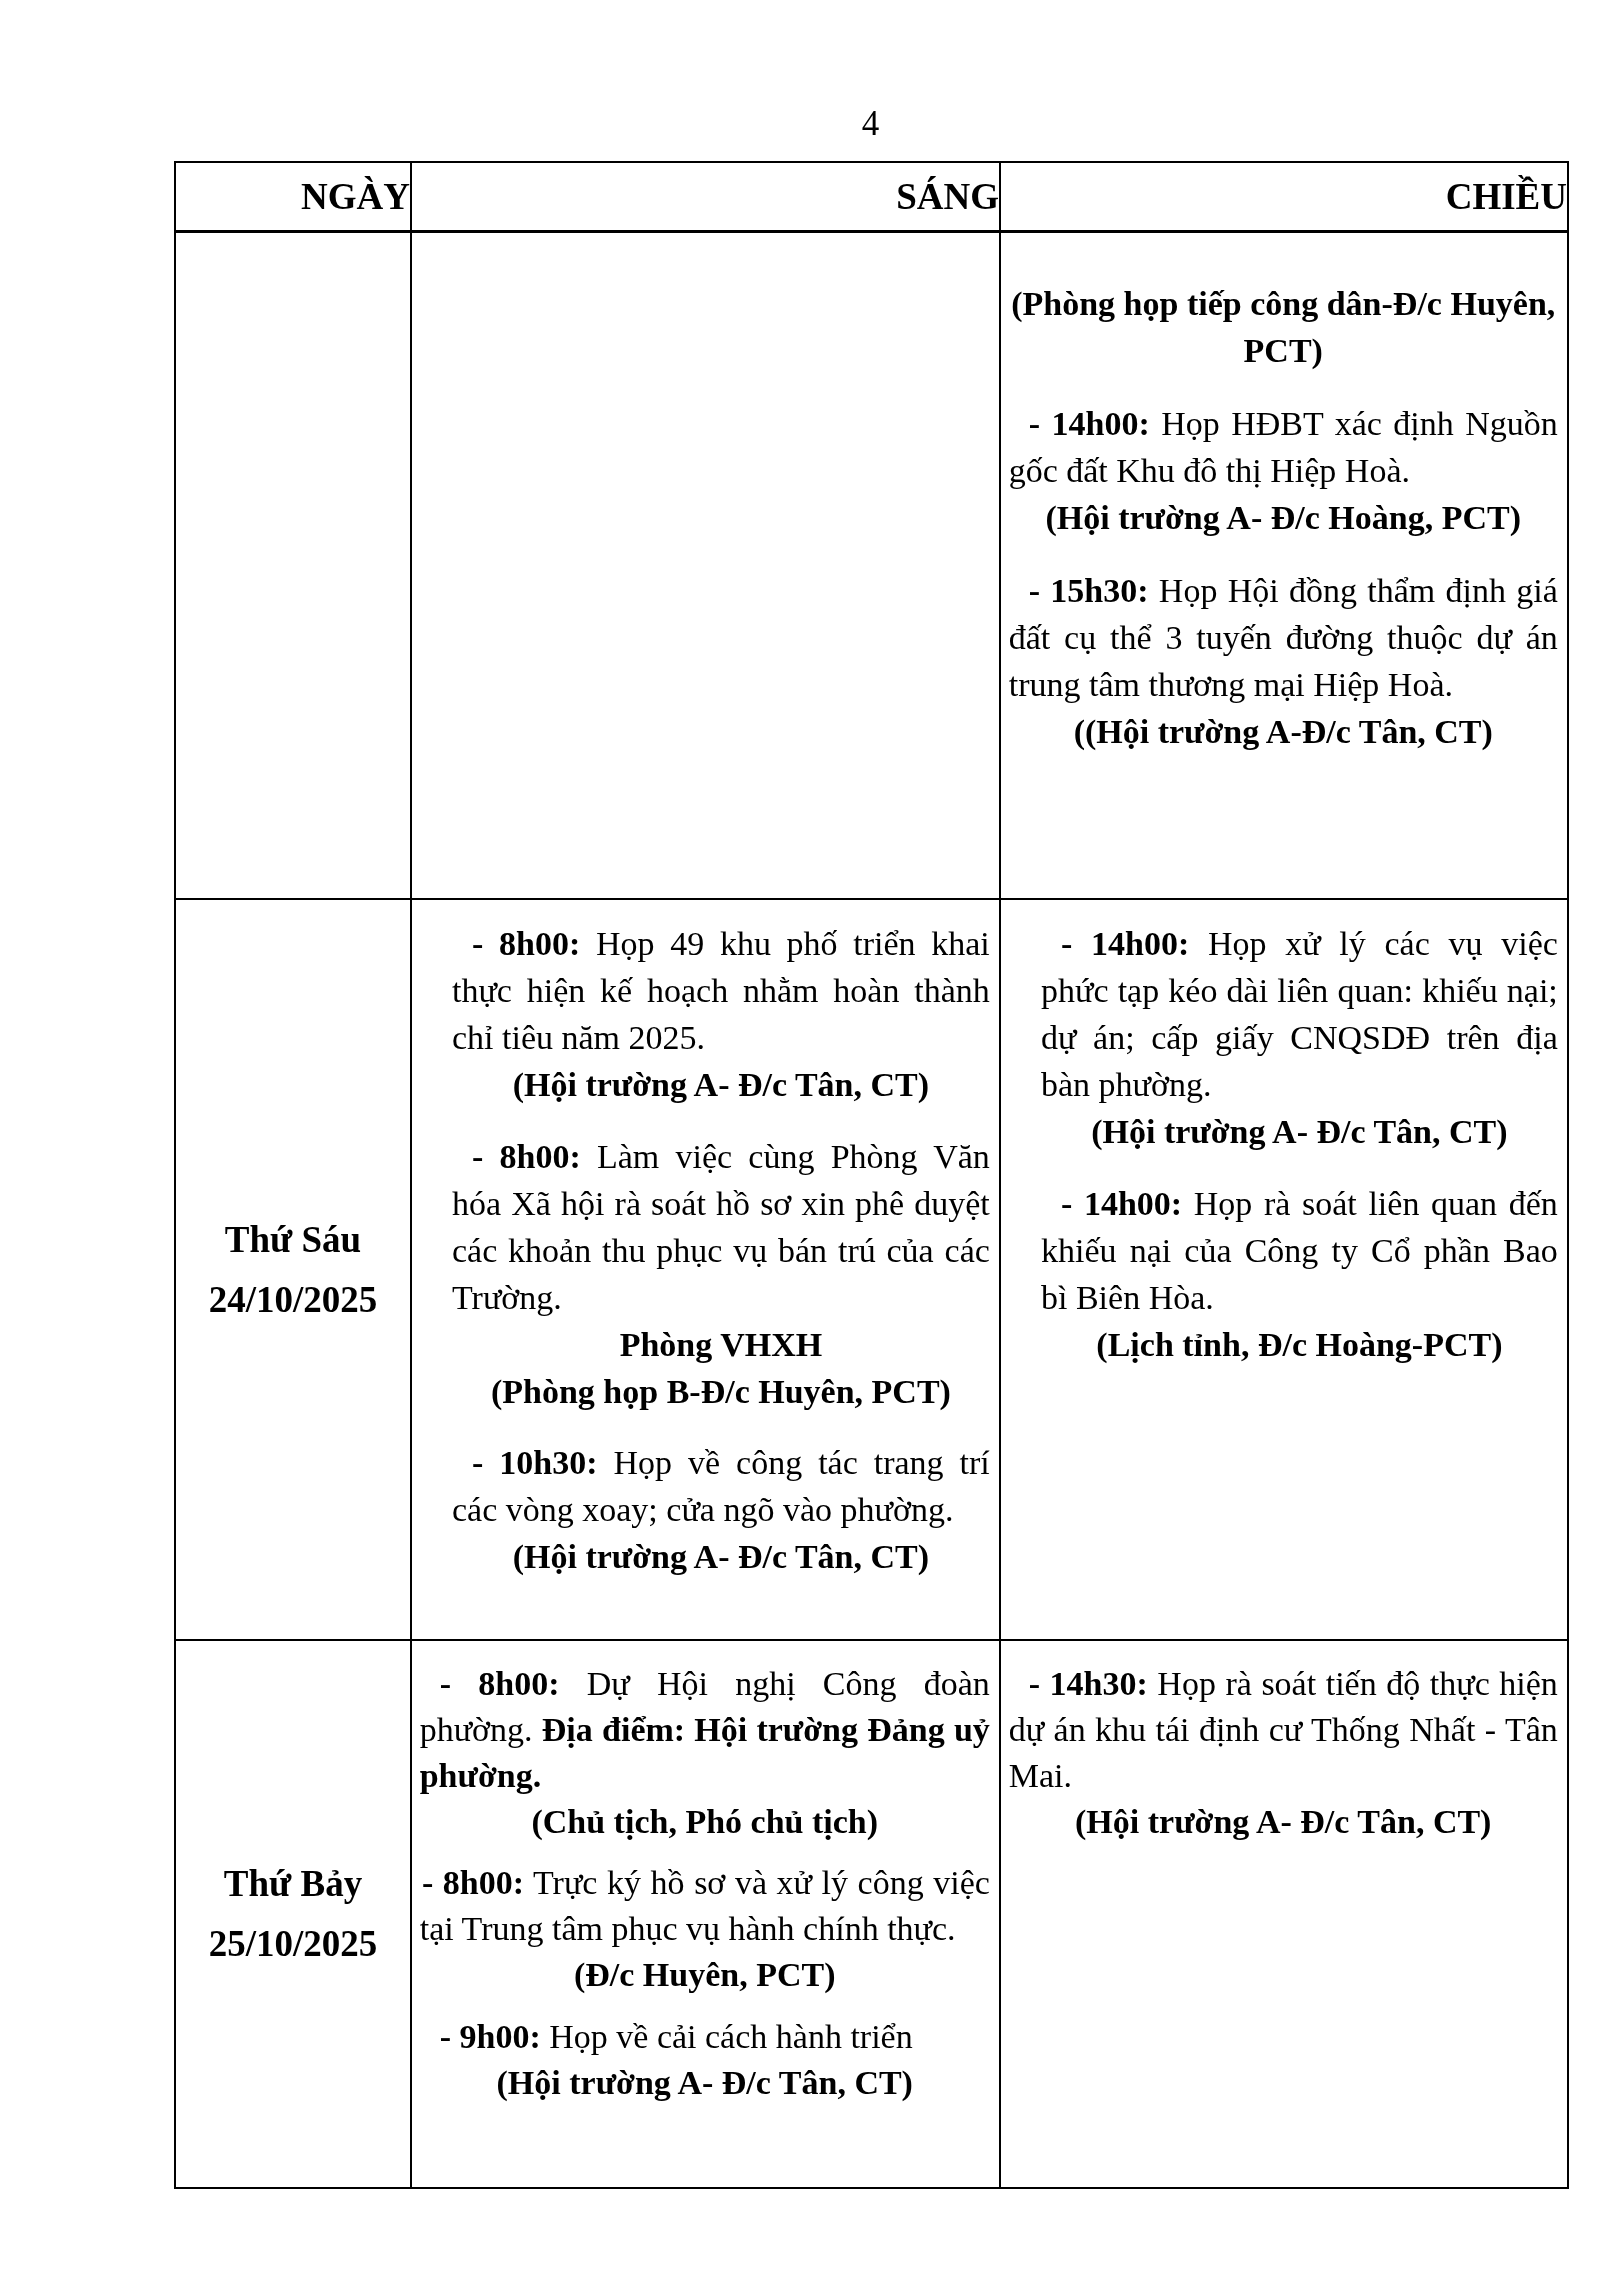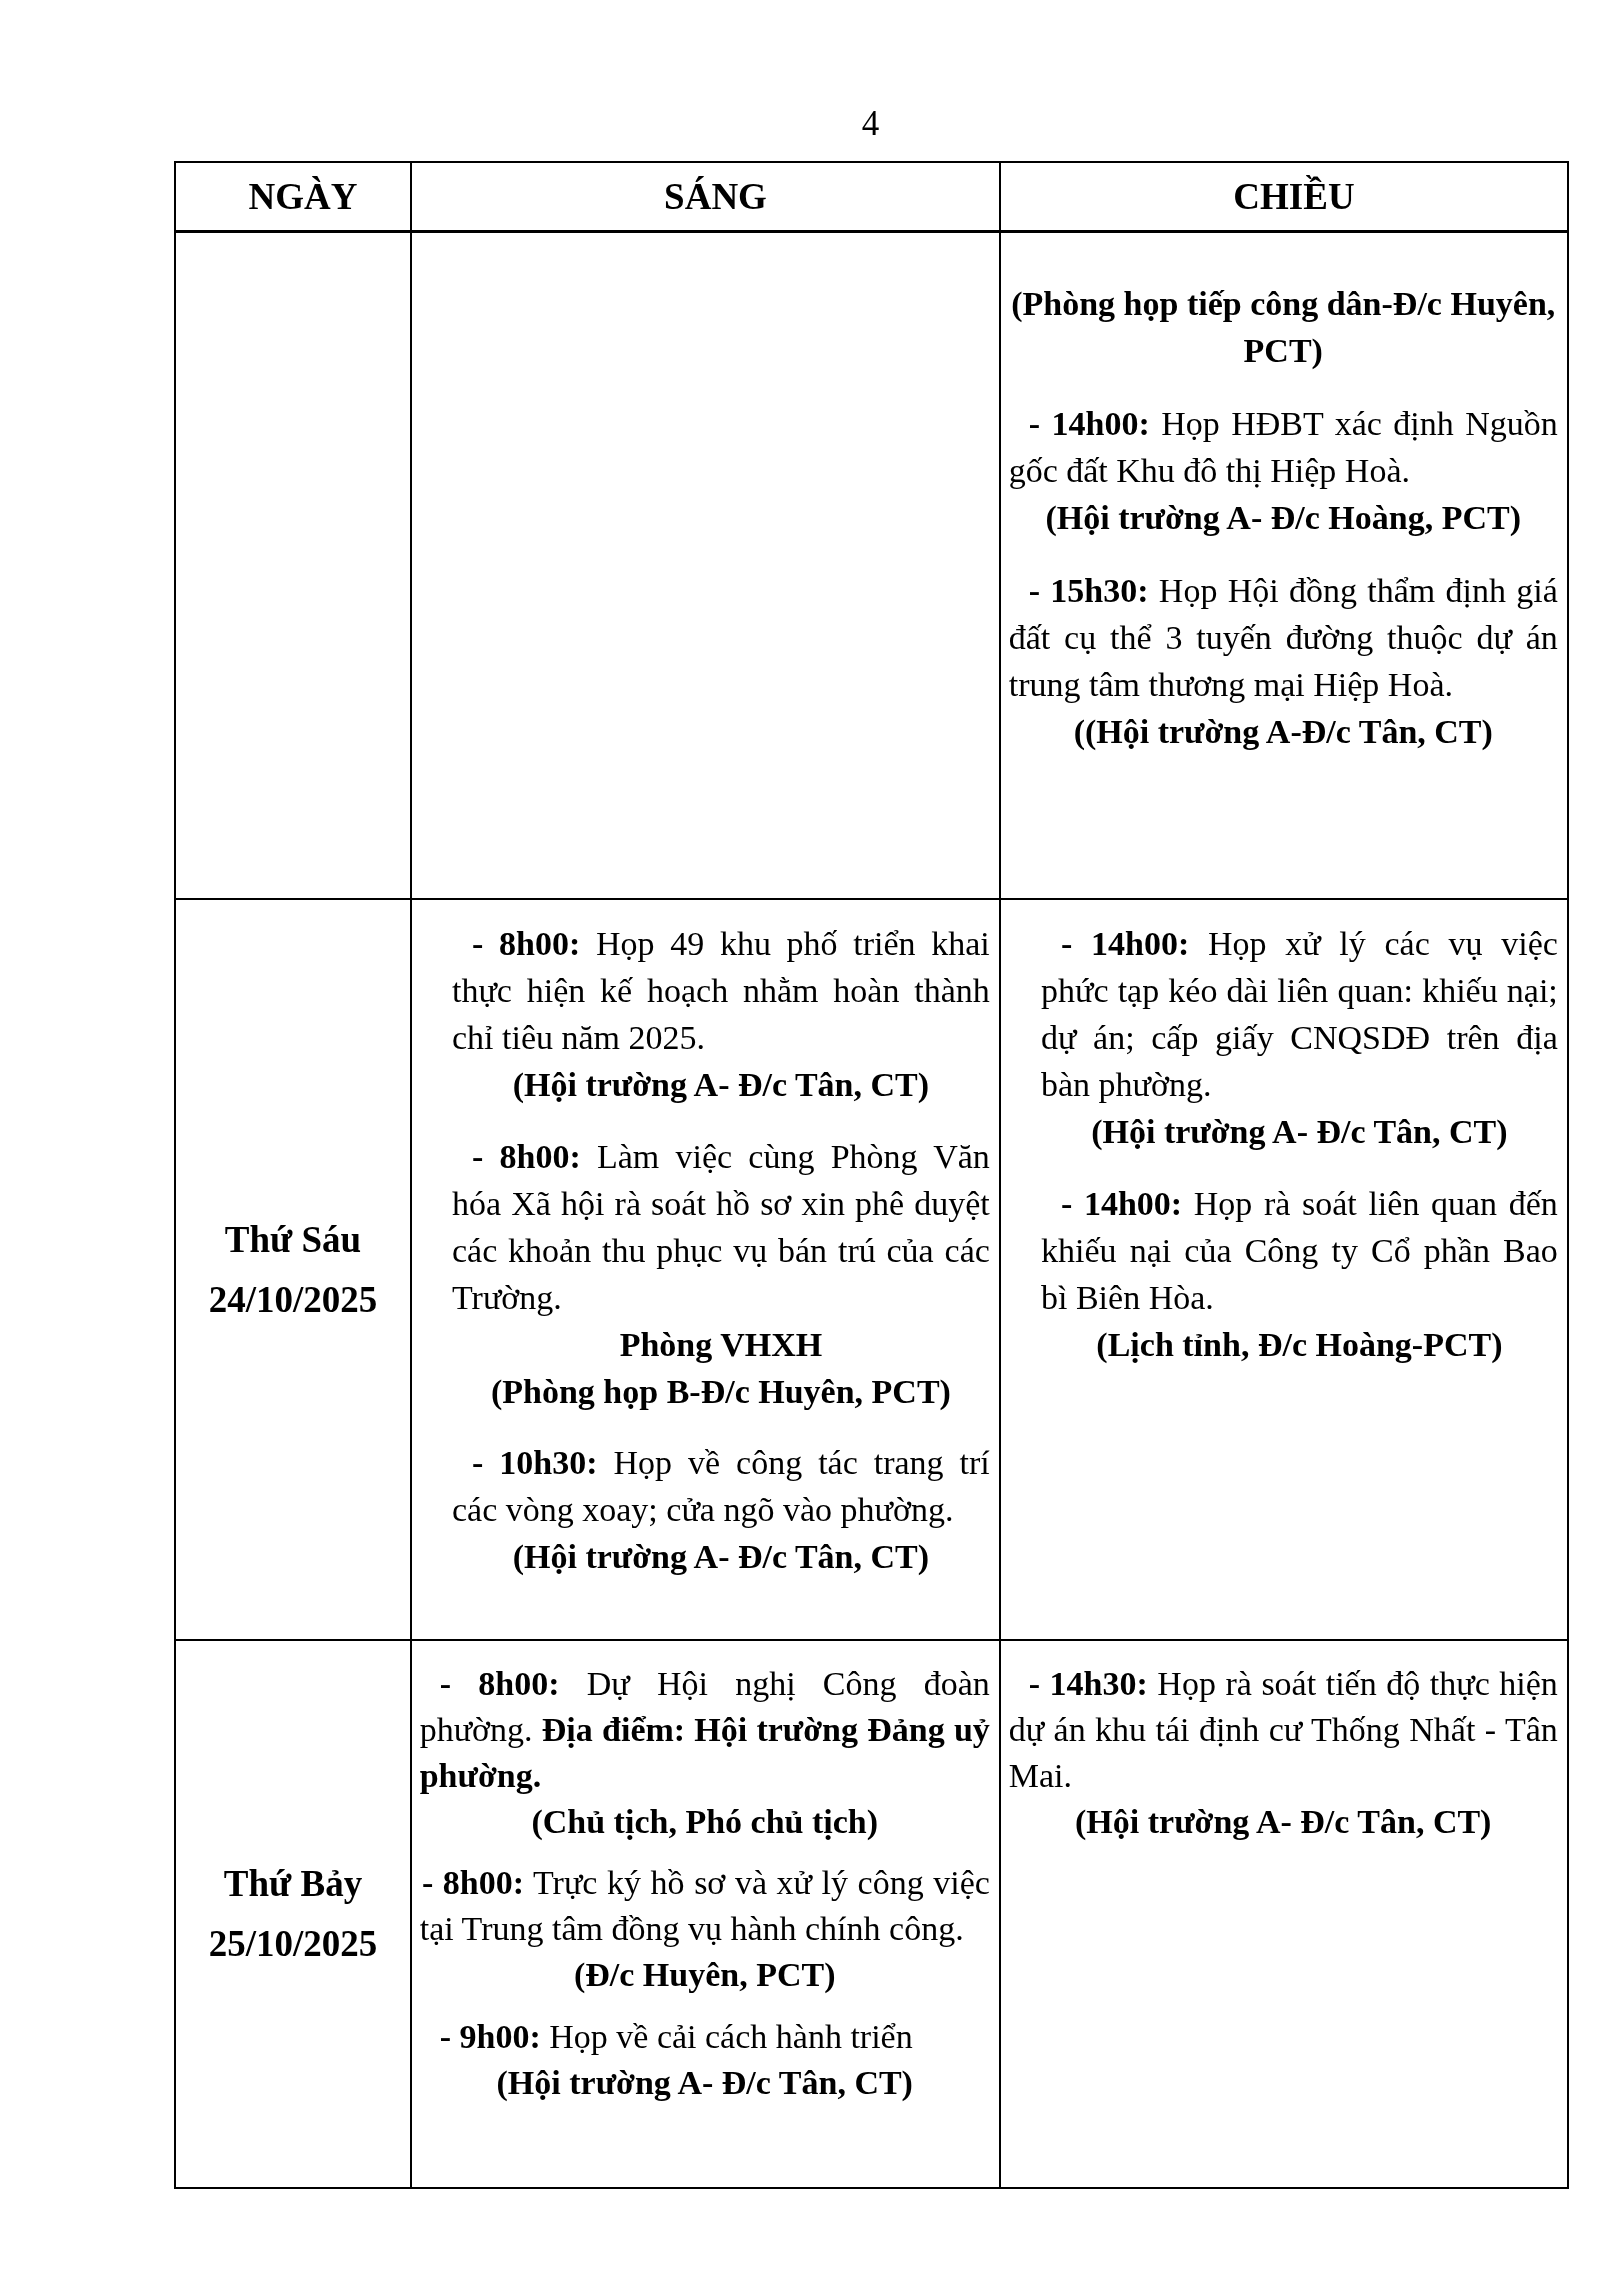--- a/index.html
+++ b/index.html
@@ -39,21 +39,21 @@
   col.c-chieu { width: 568px; }
   th, td {
     border: 2.3px solid #000000;
     padding: 0;
     vertical-align: top;
     overflow: hidden;
   }
   thead th {
     height: 67px;
     vertical-align: middle;
-    text-align: center;
+    text-align: right;
     font-weight: bold;
     font-size: 37px;
     border-bottom-width: 3.1px;
     padding-left: 20px;
   }
   table.sched { border-top-width: 3.1px; }
   tr.r1 > td { height: 618px; }
   tr.r2 > td { height: 719px; }
   tr.r3 > td { height: 526px; }
   td.day {
@@ -150,21 +150,21 @@
       </tr>
 
       <tr class="r3">
         <td class="day">
           <div>Thứ Bảy</div>
           <div>25/10/2025</div>
         </td>
         <td class="slot">
           <p class="evt first"><strong class="time">- 8h00:</strong><span> Dự Hội nghị Công đoàn phường. </span><strong class="btail">Địa điểm: Hội trường Đảng uỷ phường.</strong></p>
           <p class="loc">(Chủ tịch, Phó chủ tịch)</p>
-          <p class="evt noindent"><strong class="time">- 8h00:</strong><span> Trực ký hồ sơ và xử lý công việc tại Trung tâm đồng vụ hành chính công.</span></p>
+          <p class="evt noindent"><strong class="time">- 8h00:</strong><span> Trực ký hồ sơ và xử lý công việc tại Trung tâm phục vụ hành chính thực.</span></p>
           <p class="loc">(Đ/c Huyên, PCT)</p>
           <p class="evt"><strong class="time">- 9h00:</strong><span> Họp về cải cách hành triển</span></p>
           <p class="loc">(Hội trường A- Đ/c Tân, CT)</p>
         </td>
         <td class="slot">
           <p class="evt first"><strong class="time">- 14h30:</strong><span> Họp rà soát tiến độ thực hiện dự án khu tái định cư Thống Nhất - Tân Mai.</span></p>
           <p class="loc">(Hội trường A- Đ/c Tân, CT)</p>
         </td>
       </tr>
 

